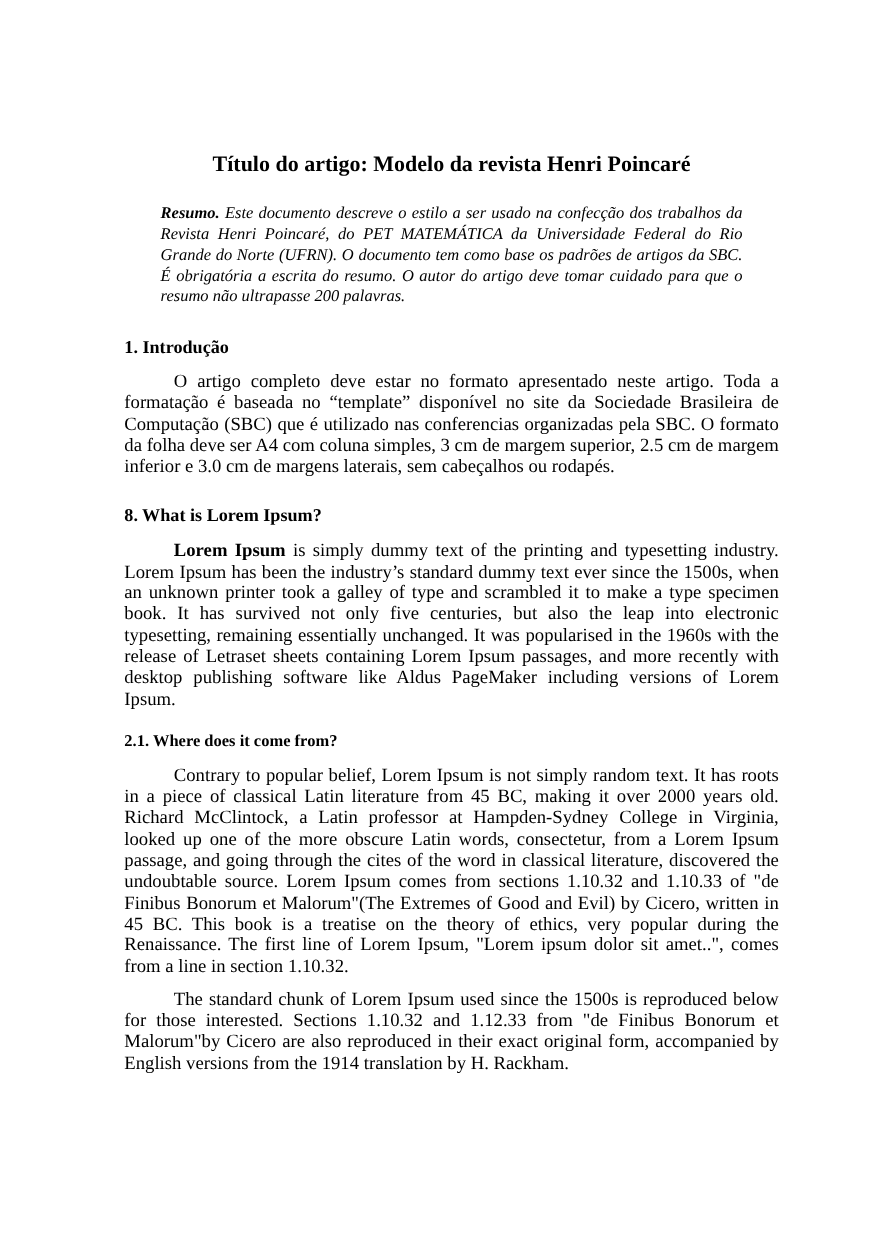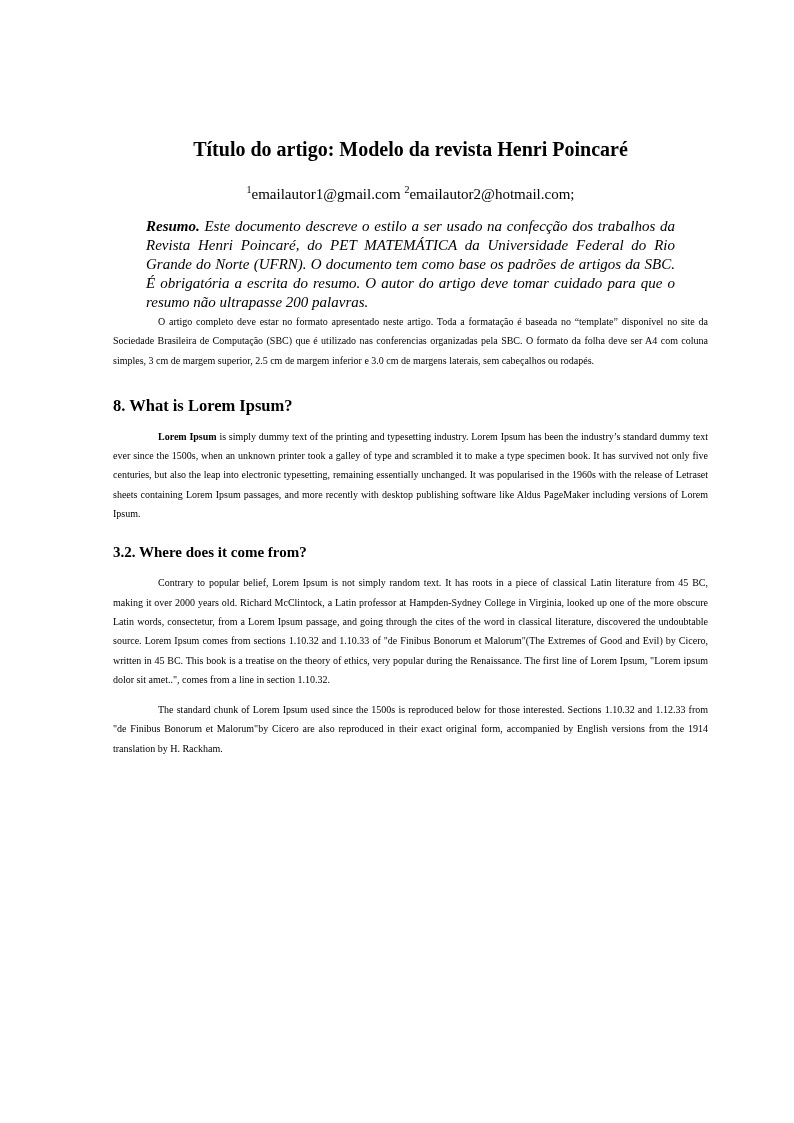--- a/index.html
+++ b/index.html
@@ -64,48 +64,48 @@
     margin-bottom: 11px;
   }
   h3.subsection {
     font-size: 15px;
     line-height: 19px;
     font-weight: bold;
     margin-top: 20px;
     margin-bottom: 11px;
   }
   p.body-par {
-    font-size: 10px;
+    font-size: 17px;
     line-height: 19.3px;
     text-align: justify;
     text-indent: 45px;
     margin-bottom: 11px;
     hyphens: auto;
   }
   .bold { font-weight: bold; }
 </style>
 </head>
 <body>
 
 <div class="page">
 
   <div class="title">Título do artigo: Modelo da revista Henri Poincaré</div>
 
 
-  <div class="emails"><sup>1</sup><span>emailautor1@gmail.com </span><sup>2</sup><span>emailautor2@hotmail.com;</span></div>
 
   <div class="abstract"><span class="label">Resumo.</span><span> Este documento descreve o estilo a ser usado na confecção dos trabalhos da Revista Henri Poincaré, do PET MATEMÁTICA da Universidade Federal do Rio Grande do Norte (UFRN). O documento tem como base os padrões de artigos da SBC. É obrigatória a escrita do resumo. O autor do artigo deve tomar cuidado para que o resumo não ultrapasse 200 palavras.</span></div>
 
 
+  <h2 class="section">1. Introdução</h2>
 
   <p class="body-par" lang="pt">O artigo completo deve estar no formato apresentado neste artigo. Toda a formatação é baseada no “template” disponível no site da Sociedade Brasileira de Computação (SBC) que é utilizado nas conferencias organizadas pela SBC. O formato da folha deve ser A4 com coluna simples, 3 cm de margem superior, 2.5 cm de margem inferior e 3.0 cm de margens laterais, sem cabeçalhos ou rodapés.</p>
 
   <h2 class="section">8. What is Lorem Ipsum?</h2>
 
   <p class="body-par" lang="en"><span class="bold">Lorem Ipsum</span><span> is simply dummy text of the printing and typesetting industry. Lorem Ipsum has been the industry’s standard dummy text ever since the 1500s, when an unknown printer took a galley of type and scrambled it to make a type specimen book. It has survived not only five centuries, but also the leap into electronic typesetting, remaining essentially unchanged. It was popularised in the 1960s with the release of Letraset sheets containing Lorem Ipsum passages, and more recently with desktop publishing software like Aldus PageMaker including versions of Lorem Ipsum.</span></p>
 
-  <h3 class="subsection">3.2. Where does it come from?</h3>
+  <h3 class="subsection">2.1. Where does it come from?</h3>
 
   <p class="body-par" lang="en">Contrary to popular belief, Lorem Ipsum is not simply random text. It has roots in a piece of classical Latin literature from 45 BC, making it over 2000 years old. Richard McClintock, a Latin professor at Hampden-Sydney College in Virginia, looked up one of the more obscure Latin words, consectetur, from a Lorem Ipsum passage, and going through the cites of the word in classical literature, discovered the undoubtable source. Lorem Ipsum comes from sections 1.10.32 and 1.10.33 of "de Finibus Bonorum et Malorum"(The Extremes of Good and Evil) by Cicero, written in 45 BC. This book is a treatise on the theory of ethics, very popular during the Renaissance. The first line of Lorem Ipsum, "Lorem ipsum dolor sit amet..", comes from a line in section 1.10.32.</p>
 
   <p class="body-par" lang="en">The standard chunk of Lorem Ipsum used since the 1500s is reproduced below for those interested. Sections 1.10.32 and 1.12.33 from "de Finibus Bonorum et Malorum"by Cicero are also reproduced in their exact original form, accompanied by English versions from the 1914 translation by H. Rackham.</p>
 
 </div>
 
 </body></html>

